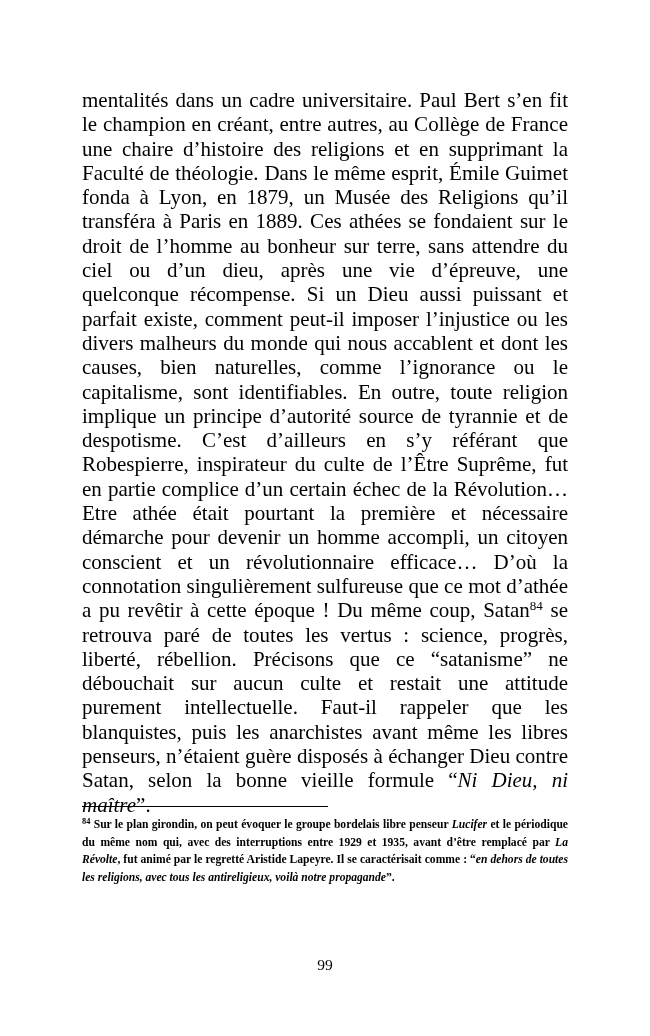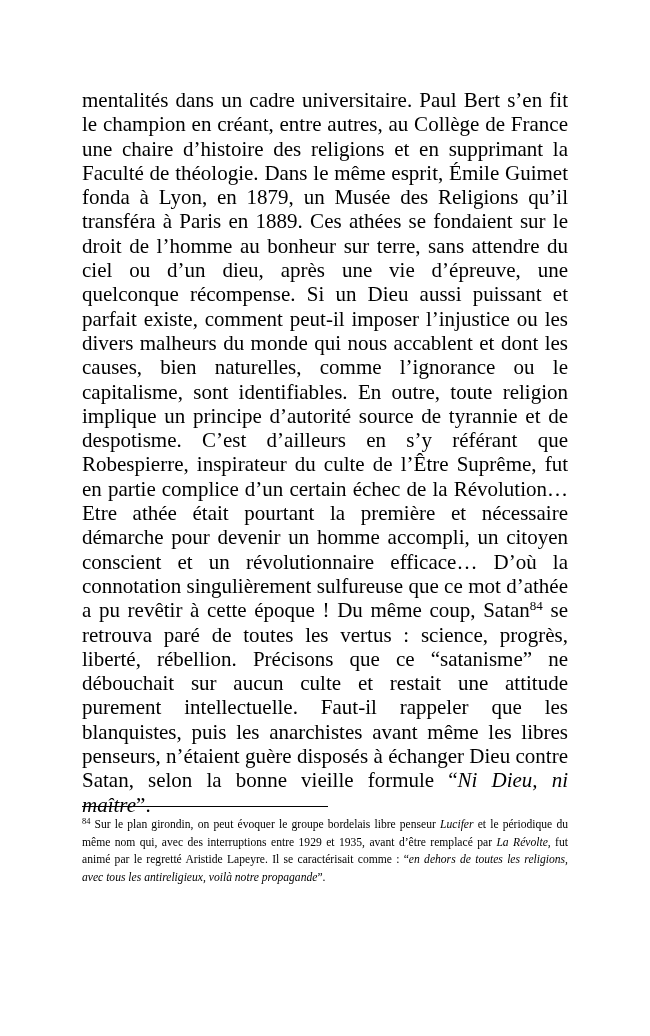--- a/index.html
+++ b/index.html
@@ -57,20 +57,21 @@
     border-top: 1px solid #000000;
     margin: 0 0 9px 0;
   }
   .footnote-par {
     margin: 0;
     font-size: 11.6px;
     line-height: 17.5px;
     text-align: justify;
     text-justify: inter-word;
     hyphens: none;
+    font-weight: bold;
   }
   .footnote-par sup.fn-marker {
     font-size: 0.72em;
     line-height: 0;
     vertical-align: 0.5em;
   }
 
   .page-number {
     position: absolute;
     left: 0;
@@ -88,14 +89,15 @@
 
   <div class="text-block">
     <p class="body-par">mentalités dans un cadre universitaire. Paul Bert s’en fit le champion en créant, entre autres, au Collège de France une chaire d’histoire des religions et en supprimant la Faculté de théologie. Dans le même esprit, Émile Guimet fonda à Lyon, en 1879, un Musée des Religions qu’il transféra à Paris en 1889. Ces athées se fondaient sur le droit de l’homme au bonheur sur terre, sans attendre du ciel ou d’un dieu, après une vie d’épreuve, une quelconque récompense. Si un Dieu aussi puissant et parfait existe, comment peut-il imposer l’injustice ou les divers malheurs du monde qui nous accablent et dont les causes, bien naturelles, comme l’ignorance ou le capitalisme, sont identifiables. En outre, toute religion implique un principe d’autorité source de tyrannie et de despotisme. C’est d’ailleurs en s’y référant que Robespierre, inspirateur du culte de l’Être Suprême, fut en partie complice d’un certain échec de la Révolution… Etre athée était pourtant la première et nécessaire démarche pour devenir un homme accompli, un citoyen conscient et un révolutionnaire efficace… D’où la connotation singulièrement sulfureuse que ce mot d’athée a pu revêtir à cette époque ! Du même coup, Satan<sup>84</sup> se retrouva paré de toutes les vertus : science, progrès, liberté, rébellion. Précisons que ce “satanisme” ne débouchait sur aucun culte et restait une attitude purement intellectuelle. Faut-il rappeler que les blanquistes, puis les anarchistes avant même les libres penseurs, n’étaient guère disposés à échanger Dieu contre Satan, selon la bonne vieille formule “<span class="italic">Ni Dieu, ni maître</span>”.</p>
   </div>
 
   <div class="footnote-zone">
     <div class="footnote-rule"></div>
     <p class="footnote-par"><sup class="fn-marker">84</sup> Sur le plan girondin, on peut évoquer le groupe bordelais libre penseur <span class="italic">Lucifer</span> et le périodique du même nom qui, avec des interruptions entre 1929 et 1935, avant d’être remplacé par <span class="italic">La Révolte</span>, fut animé par le regretté Aristide Lapeyre. Il se caractérisait comme : “<span class="italic">en dehors de toutes les religions, avec tous les antireligieux, voilà notre propagande</span>”.</p>
   </div>
 
+  <div class="page-number">99</div>
 
 </div>
 
 </body></html>

